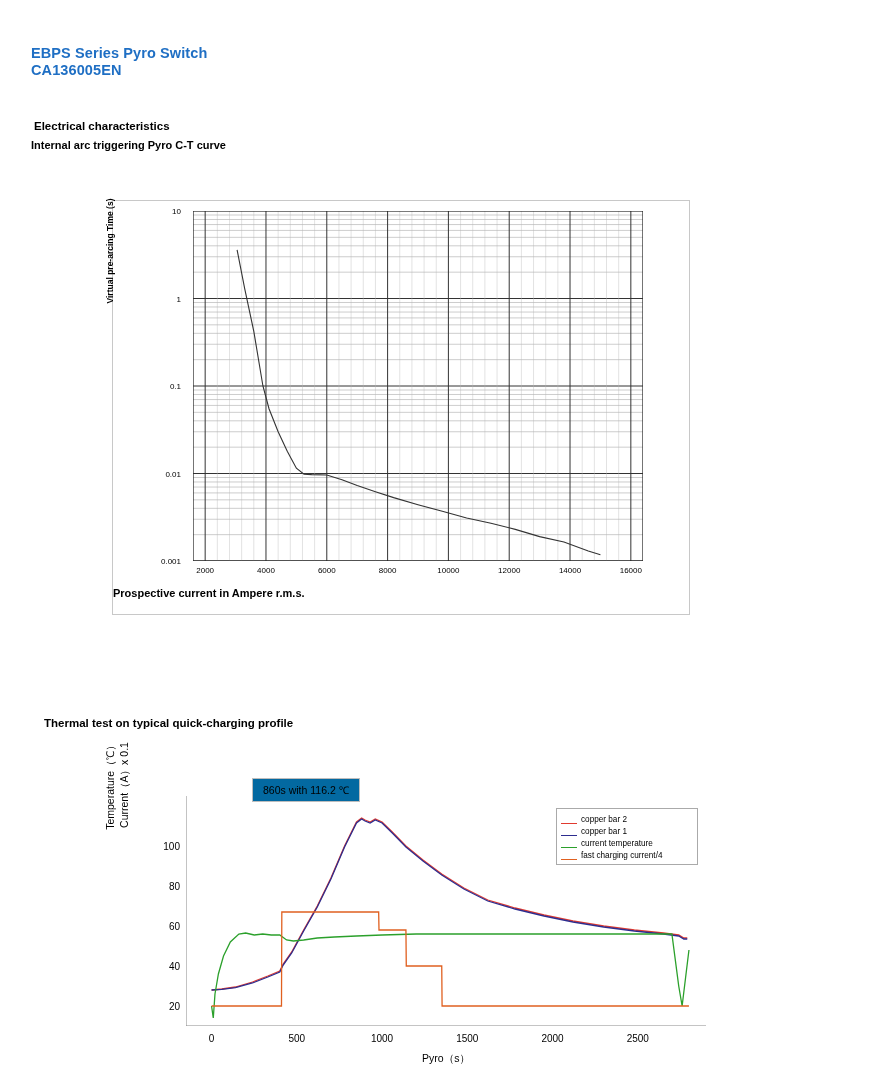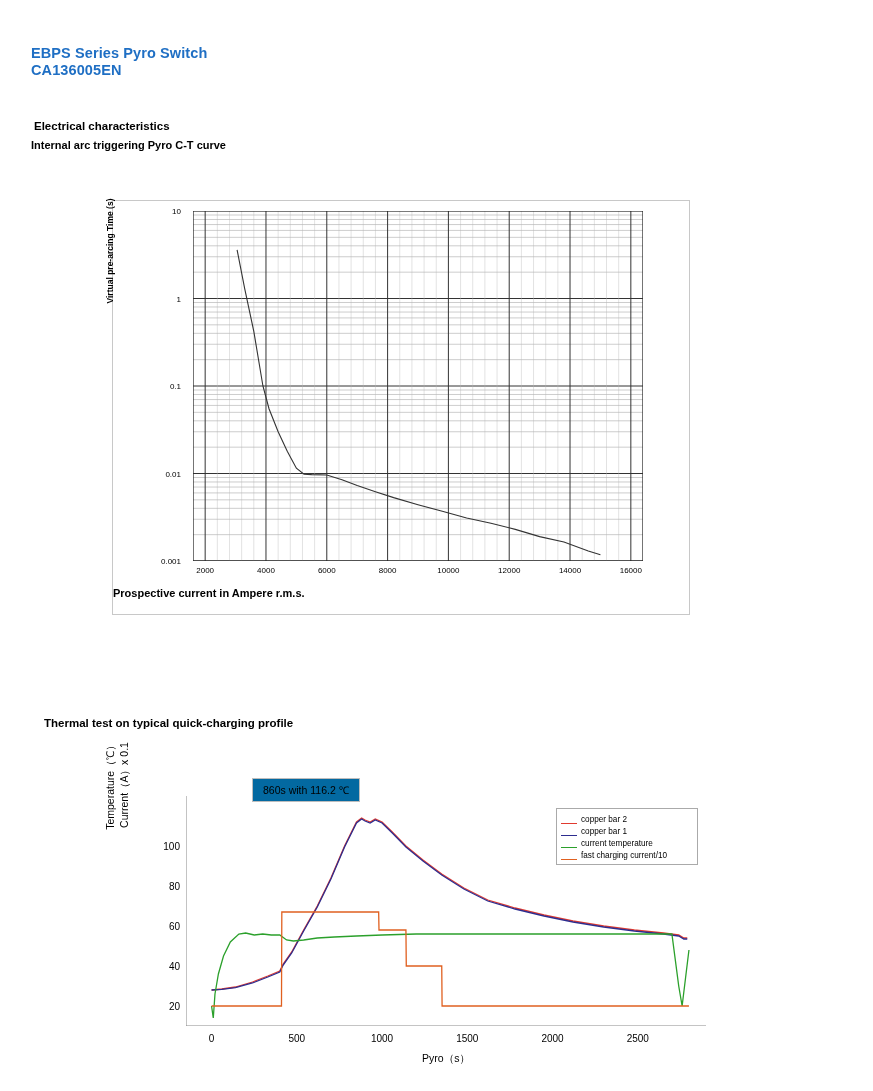--- a/index.html
+++ b/index.html
@@ -351,18 +351,18 @@
         <div class="legend-row">
           <span class="legend-swatch" style="border-top-color: rgb(45, 45, 143);"></span>
           <span class="legend-text">copper bar 1</span>
         </div>
         <div class="legend-row">
           <span class="legend-swatch" style="border-top-color: rgb(43, 160, 43);"></span>
           <span class="legend-text">current temperature</span>
         </div>
         <div class="legend-row">
           <span class="legend-swatch" style="border-top-color: rgb(224, 96, 32);"></span>
-          <span class="legend-text">fast charging current/10</span>
+          <span class="legend-text">fast charging current/4</span>
         </div>
       </div>
   </div>
 
 </div>
 
 </body></html>

